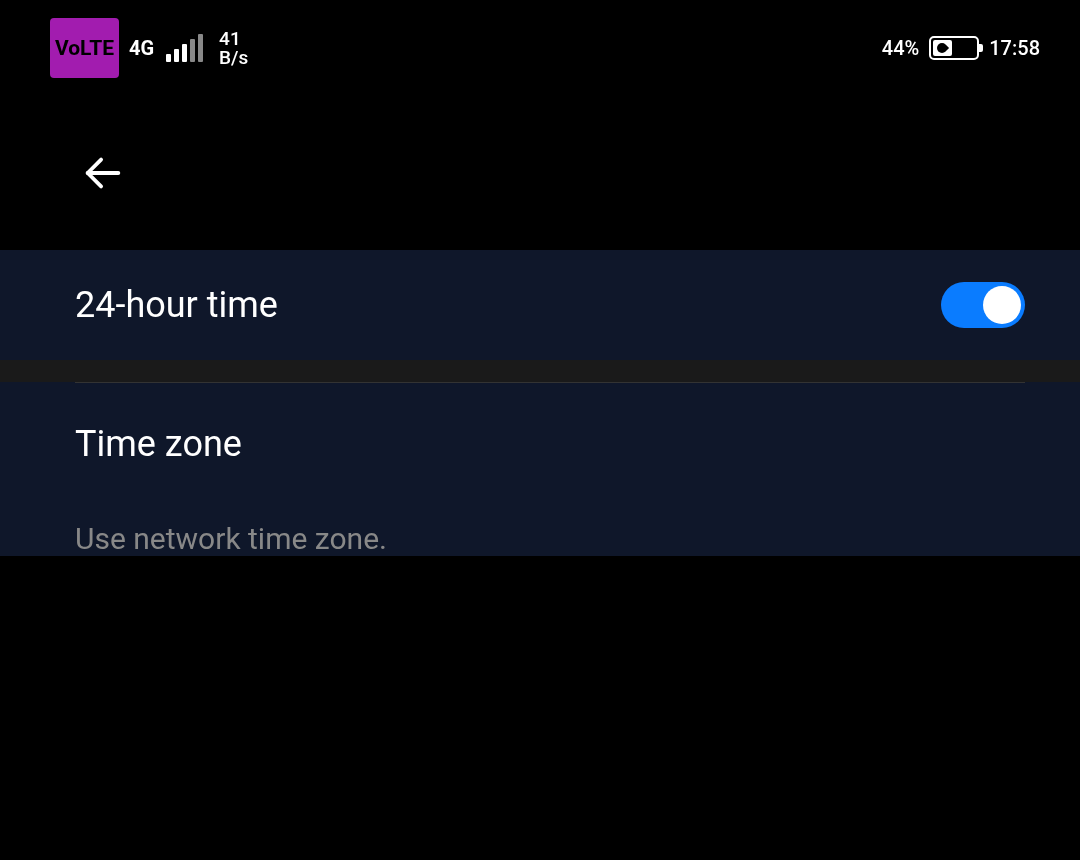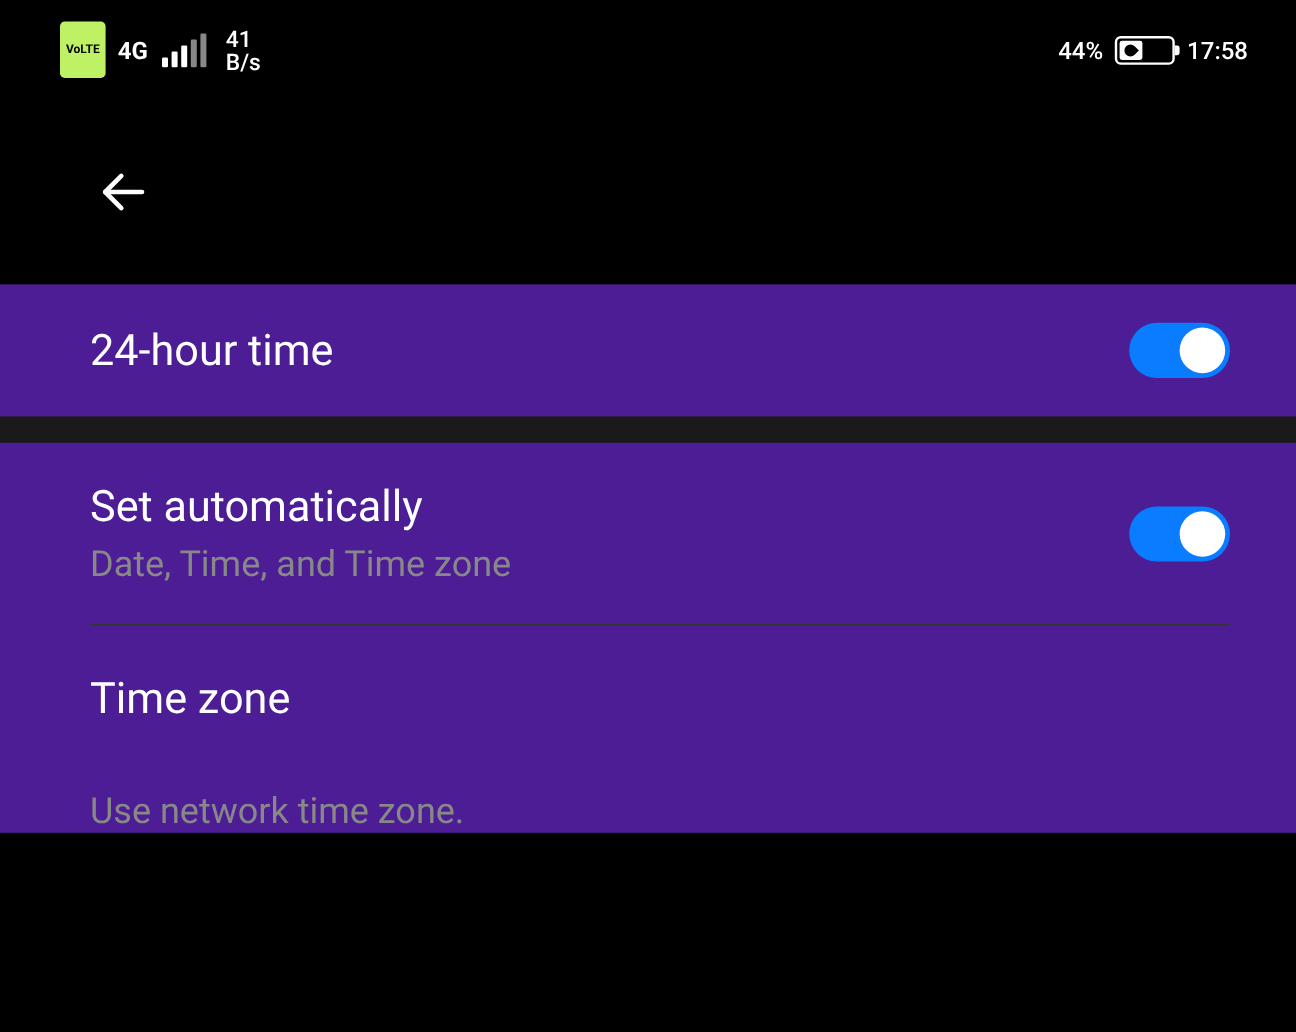--- a/index.html
+++ b/index.html
@@ -18,23 +18,23 @@
       padding: 18px 40px 12px 50px;
       font-size: 24px;
       font-weight: 500;
     }
     .status-left {
       display: flex;
       align-items: center;
       gap: 10px;
     }
     .volte-badge {
-      background: #bef264;
+      background: #a21caf;
       color: #000;
-      font-size: 10px;
+      font-size: 21px;
       font-weight: 700;
       padding: 18px 5px;
       border-radius: 4px;
       letter-spacing: 0px;
     }
     .signal-4g {
       font-size: 20px;
       font-weight: 700;
       margin-right: 2px;
       align-self: flex-start;
@@ -110,21 +110,21 @@
       gap: 50px;
     }
     .back-arrow {
       color: #fff;
     }
     .header-title {
       font-size: 48px;
       font-weight: 700;
     }
     .content {
-      background: #4c1d95;
+      background: #0f172a;
     }
     .setting-row {
       display: flex;
       align-items: center;
       justify-content: space-between;
       padding: 32px 55px 32px 75px;
     }
     .setting-text {
       display: flex;
       flex-direction: column;
@@ -233,29 +233,20 @@
     <div class="setting-text">
       <span class="setting-title">24-hour time</span>
     </div>
     <div class="toggle">
       <div class="toggle-knob"></div>
     </div>
   </div>
 
   <div class="section-divider"></div>
 
-  <div class="setting-row">
-    <div class="setting-text">
-      <span class="setting-title">Set automatically</span>
-      <span class="setting-sub">Date, Time, and Time zone</span>
-    </div>
-    <div class="toggle">
-      <div class="toggle-knob"></div>
-    </div>
-  </div>
 
   <div class="thin-divider"></div>
 
   <div class="timezone-row">
     <span class="setting-title">Time zone</span>
   </div>
 
   <div class="footer-text">Use network time zone.</div>
 
 </div>

